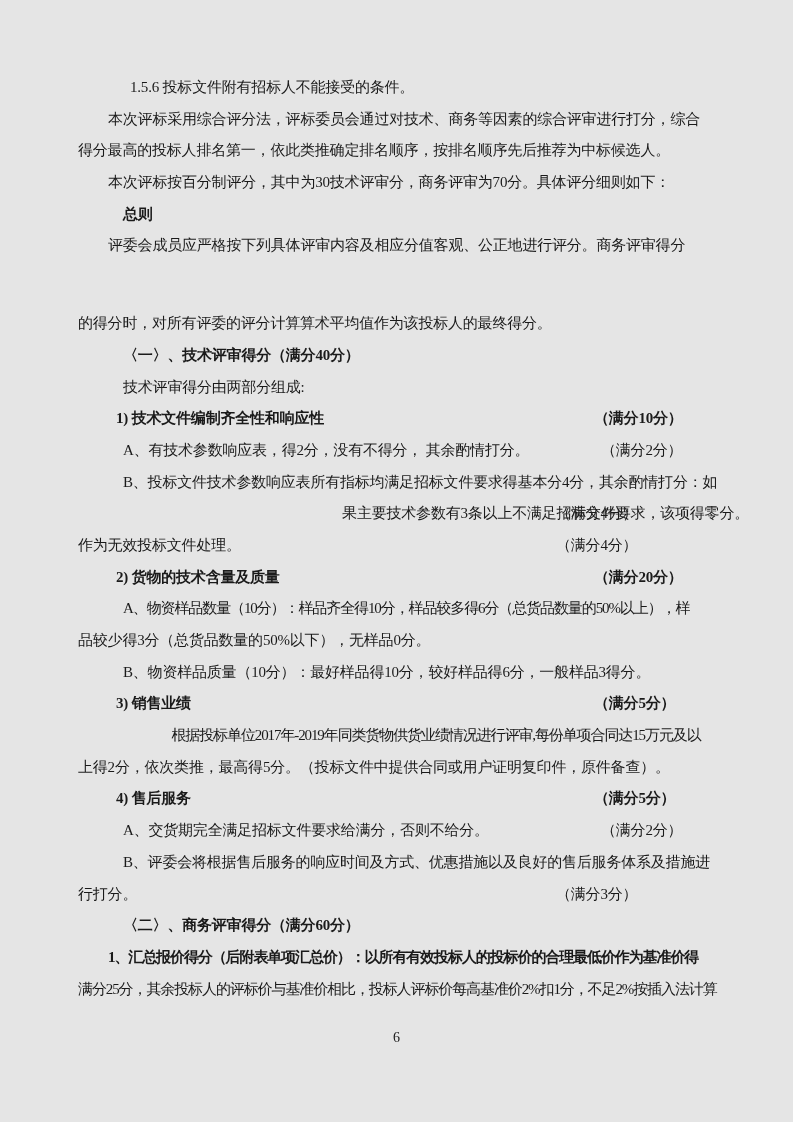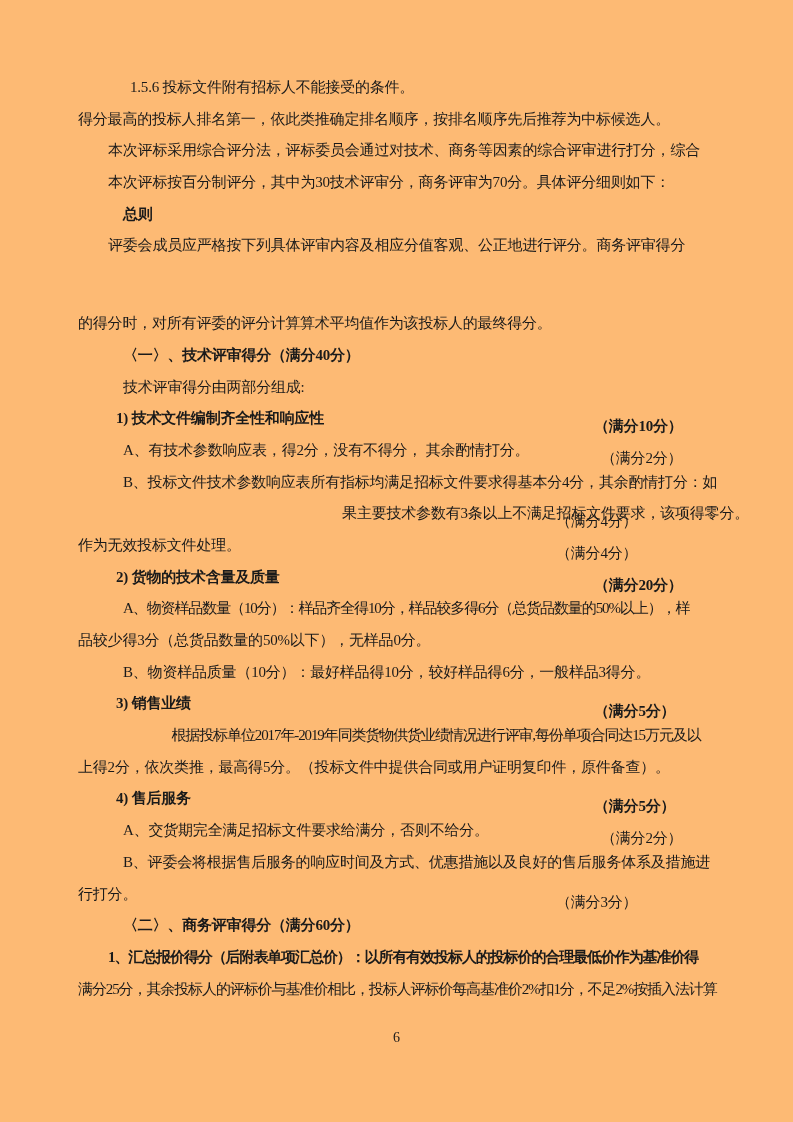--- a/index.html
+++ b/index.html
@@ -4,21 +4,21 @@
 <style>
   html, body {
     margin: 0;
     padding: 0;
     background: #ffffff;
   }
   .page {
     position: relative;
     width: 793px;
     height: 1122px;
-    background: #fdba74;
+    background: #e5e5e5;
     overflow: hidden;
     font-family: "Liberation Serif", "DejaVu Serif", serif;
     color: #1a1a1a;
   }
   .doc-lines {
     position: absolute;
     top: 72px;
     left: 78px;
     width: 671px;
   }
@@ -35,21 +35,21 @@
   }
   .line.bold {
     font-weight: bold;
   }
   .line.tight {
     letter-spacing: -1.1px;
   }
   .line .score {
     position: absolute;
     left: 478px;
-    top: 8px;
+    top: 0;
     white-space: pre;
     letter-spacing: -0.2px;
   }
   .page-number {
     position: absolute;
     left: 0;
     width: 793px;
     top: 1026px;
     text-align: center;
     font-size: 14px;
@@ -57,22 +57,22 @@
     color: #1a1a1a;
     font-family: "Liberation Serif", "DejaVu Serif", serif;
   }
 </style>
 </head>
 <body>
 
 <div class="page">
   <div class="doc-lines" id="doc-lines">
       <p class="line" style="text-indent: 52px;"><span>1.5.6 投标文件附有招标人不能接受的条件。</span></p>
+      <p class="line" style="text-indent: 30px;"><span>本次评标采用综合评分法，评标委员会通过对技术、商务等因素的综合评审进行打分，综合</span></p>
       <p class="line" style="text-indent: 0px;"><span>得分最高的投标人排名第一，依此类推确定排名顺序，按排名顺序先后推荐为中标候选人。</span></p>
-      <p class="line" style="text-indent: 30px;"><span>本次评标采用综合评分法，评标委员会通过对技术、商务等因素的综合评审进行打分，综合</span></p>
       <p class="line" style="text-indent: 30px;"><span>本次评标按百分制评分，其中为30技术评审分，商务评审为70分。具体评分细则如下：</span></p>
       <p class="line bold" style="text-indent: 45px;"><span>总则</span></p>
       <p class="line" style="text-indent: 30px;"><span>评委会成员应严格按下列具体评审内容及相应分值客观、公正地进行评分。商务评审得分</span></p>
       <p class="line" style="text-indent: 0px; margin-top: 46px;"><span>的得分时，对所有评委的评分计算算术平均值作为该投标人的最终得分。</span></p>
       <p class="line bold" style="text-indent: 45px;"><span>〈一〉、技术评审得分（满分40分）</span></p>
       <p class="line" style="text-indent: 45px;"><span>技术评审得分由两部分组成:</span></p>
       <p class="line bold" style="text-indent: 38px;"><span>1) 技术文件编制齐全性和响应性</span><span class="score">（满分10分）</span></p>
       <p class="line" style="text-indent: 45px;"><span>A、有技术参数响应表，得2分，没有不得分， 其余酌情打分。</span><span class="score">（满分2分）</span></p>
       <p class="line" style="text-indent: 45px;"><span>B、投标文件技术参数响应表所有指标均满足招标文件要求得基本分4分，其余酌情打分：如</span></p>
       <p class="line" style="text-indent: 0px; text-align: right;"><span>果主要技术参数有3条以上不满足招标文件要求，该项得零分。</span><span class="score">（满分4分）</span></p>

